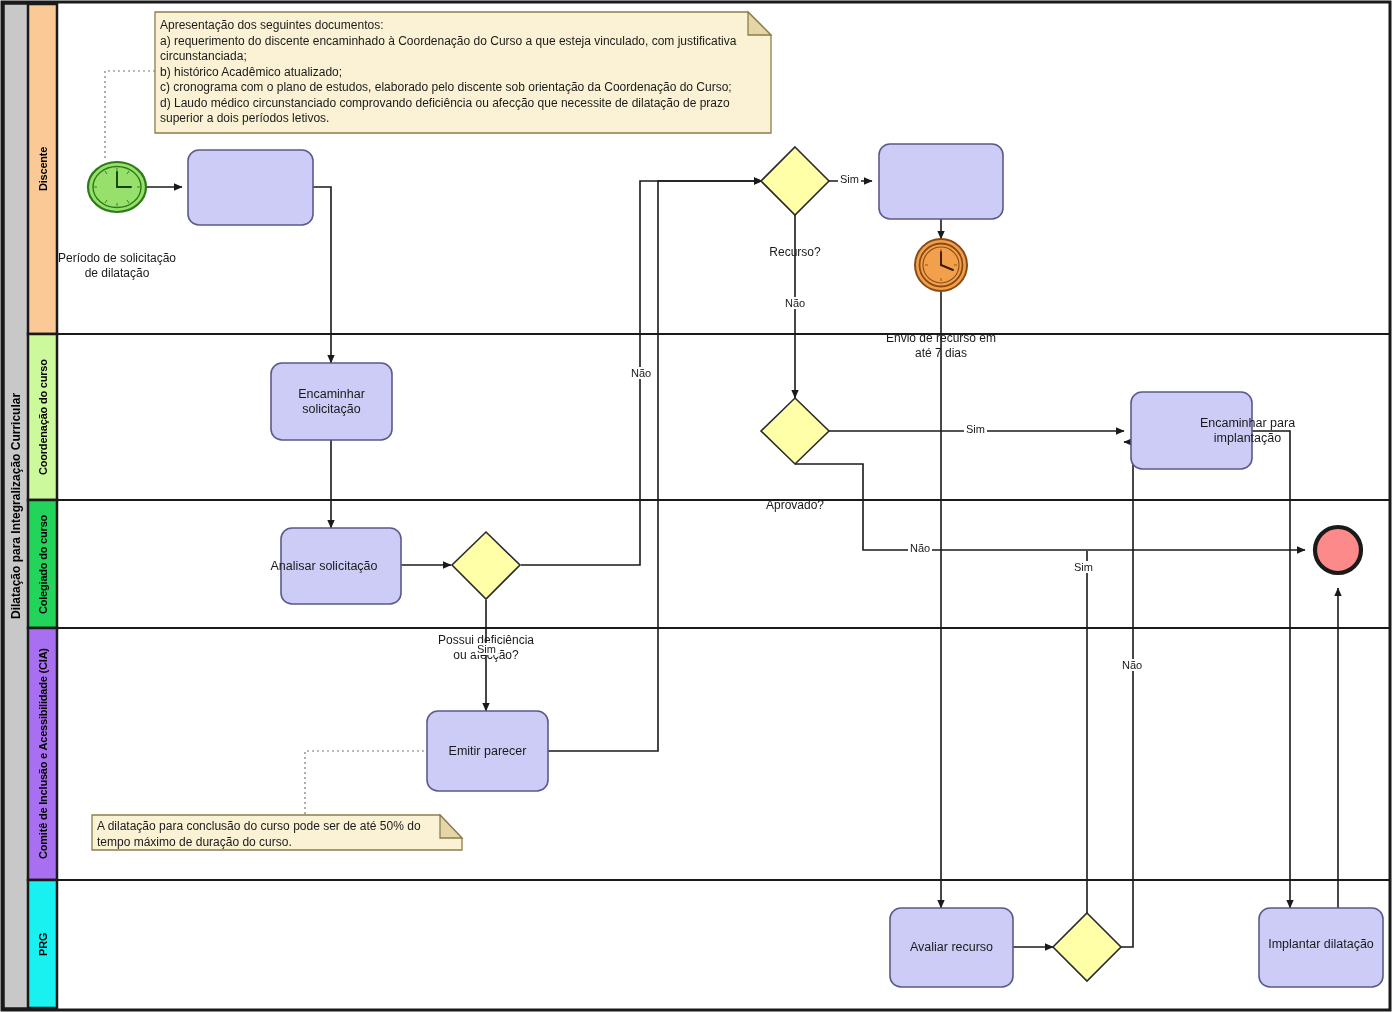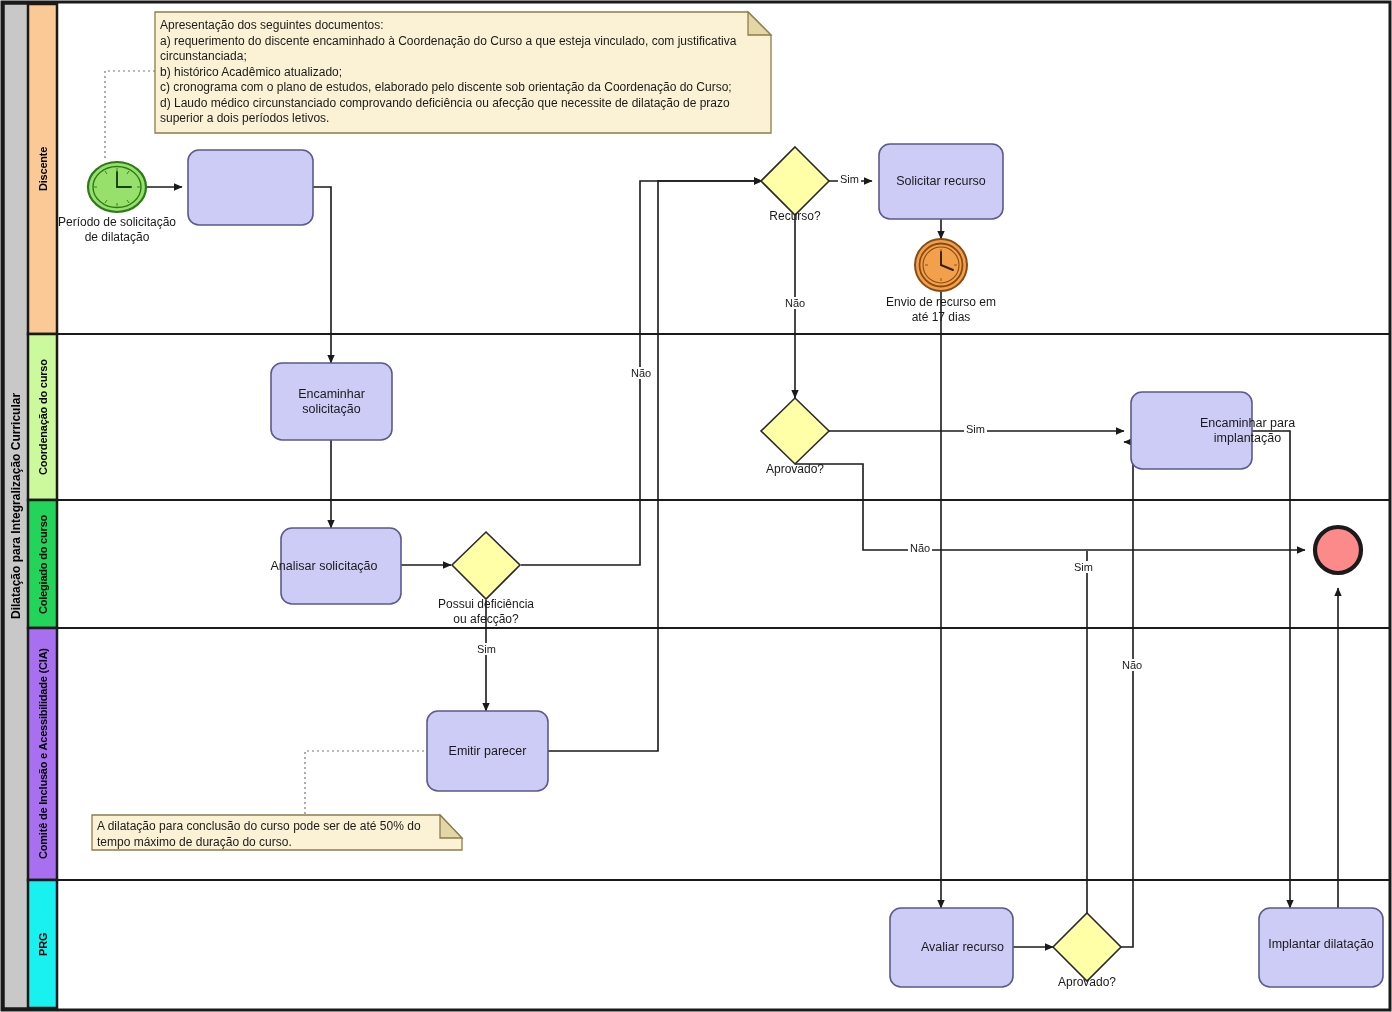--- a/index.html
+++ b/index.html
@@ -21,21 +21,21 @@
     text-align:center;white-space:nowrap;
   }
   .abs{position:absolute;}
   .node-text{
     font-family:"Liberation Sans",sans-serif;font-size:12.5px;color:#1a1a1a;
     display:flex;align-items:center;justify-content:center;text-align:center;
     line-height:15px;white-space:pre-line;
   }
   .evt-label{
     font-family:"Liberation Sans",sans-serif;font-size:12px;color:#1a1a1a;
-    text-align:center;line-height:15px;white-space:pre-line;
+    text-align:center;line-height:15px;white-space:pre-line;margin-top:36px;
   }
   .flow-label{
     font-family:"Liberation Sans",sans-serif;font-size:11px;color:#1a1a1a;
     background:#fff;padding:0 2px;white-space:nowrap;
   }
   .note-text{
     font-family:"Liberation Sans",sans-serif;font-size:12px;color:#1a1a1a;
     line-height:15.5px;white-space:pre-line;
   }
 </style>
@@ -185,40 +185,39 @@
   <div class="abs lane-label" style="left:29px;top:629px;width:27px;height:250px;">Comitê de Inclusão e Acessibilidade (CIA)</div>
   <div class="abs lane-label" style="left:29px;top:881px;width:27px;height:126px;">PRG</div>
 
   <div class="abs note-text" style="left:160px;top:18px;width:600px;">Apresentação dos seguintes documentos:
 a) requerimento do discente encaminhado à Coordenação do Curso a que esteja vinculado, com justificativa circunstanciada;
 b) histórico Acadêmico atualizado;
 c) cronograma com o plano de estudos, elaborado pelo discente sob orientação da Coordenação do Curso;
 d) Laudo médico circunstanciado comprovando deficiência ou afecção que necessite de dilatação de prazo superior a dois períodos letivos.</div>
   <div class="abs note-text" style="left:97px;top:819px;width:352px;">A dilatação para conclusão do curso pode ser de até 50%  do tempo máximo de duração do curso.</div>
 
-  <div class="abs node-text" style="left:879px;top:144px;width:124px;height:75px;">Solicitar recurso</div>
   <div class="abs node-text" style="left:271px;top:363px;width:121px;height:77px;">Encaminhar
 solicitação</div>
   <div class="abs node-text" style="left:1187px;top:392px;width:121px;height:77px;">Encaminhar para
 implantação</div>
   <div class="abs node-text" style="left:264px;top:528px;width:120px;height:76px;">Analisar solicitação</div>
   <div class="abs node-text" style="left:427px;top:711px;width:121px;height:80px;">Emitir parecer</div>
-  <div class="abs node-text" style="left:890px;top:908px;width:123px;height:79px;padding-left:11px;">Avaliar recurso</div>
+  <div class="abs node-text" style="left:890px;top:908px;width:123px;height:79px;">Avaliar recurso</div>
   <div class="abs node-text" style="left:1259px;top:908px;width:124px;height:73px;">Implantar dilatação</div>
 
   <div class="abs evt-label" style="left:735px;top:209px;width:120px;">Recurso?</div>
   <div class="abs evt-label" style="left:735px;top:462px;width:120px;">Aprovado?</div>
   <div class="abs evt-label" style="left:416px;top:597px;width:140px;">Possui deficiência
 ou afecção?</div>
   <div class="abs evt-label" style="left:1027px;top:975px;width:120px;">Aprovado?</div>
 
   <div class="abs evt-label" style="left:47px;top:215px;width:140px;">Período de solicitação
 de dilatação</div>
   <div class="abs evt-label" style="left:871px;top:295px;width:140px;">Envio de recurso em
-até 17 dias</div>
+até 7 dias</div>
 
   <div class="abs flow-label" style="left:838px;top:173px;">Sim</div>
   <div class="abs flow-label" style="left:783px;top:297px;">Não</div>
   <div class="abs flow-label" style="left:964px;top:423px;">Sim</div>
   <div class="abs flow-label" style="left:908px;top:542px;">Não</div>
   <div class="abs flow-label" style="left:475px;top:643px;">Sim</div>
   <div class="abs flow-label" style="left:629px;top:367px;">Não</div>
   <div class="abs flow-label" style="left:1072px;top:561px;">Sim</div>
   <div class="abs flow-label" style="left:1120px;top:659px;">Não</div>
 

